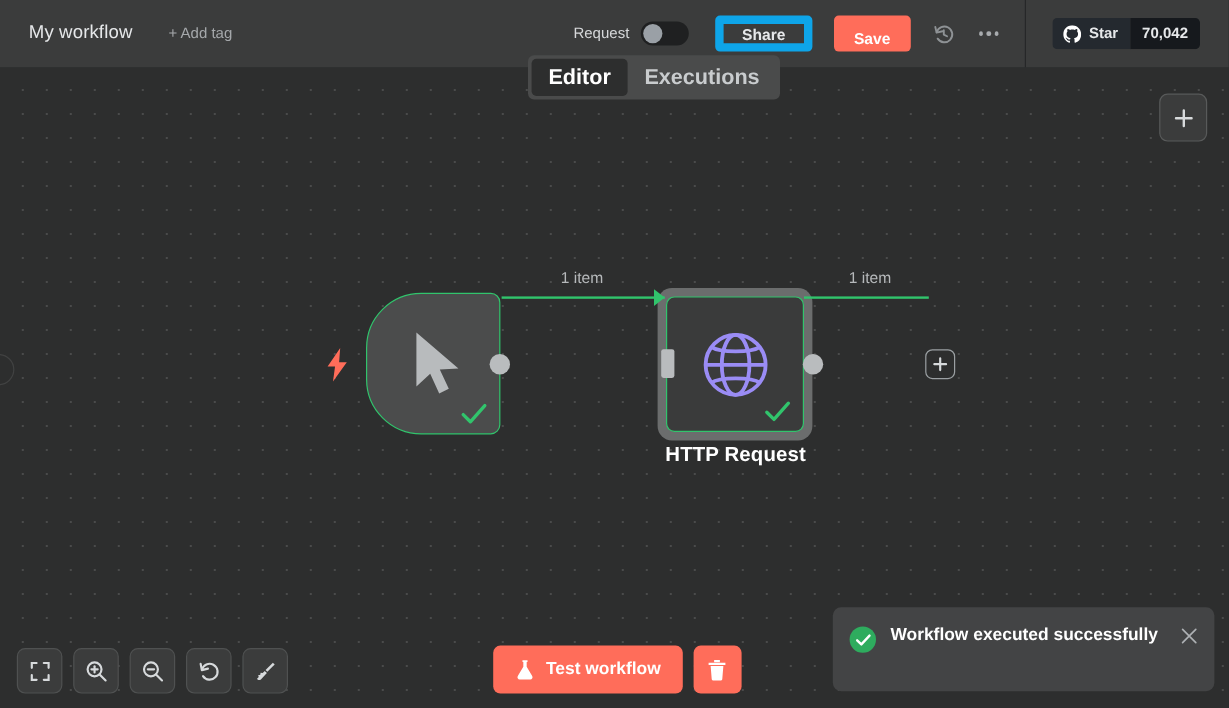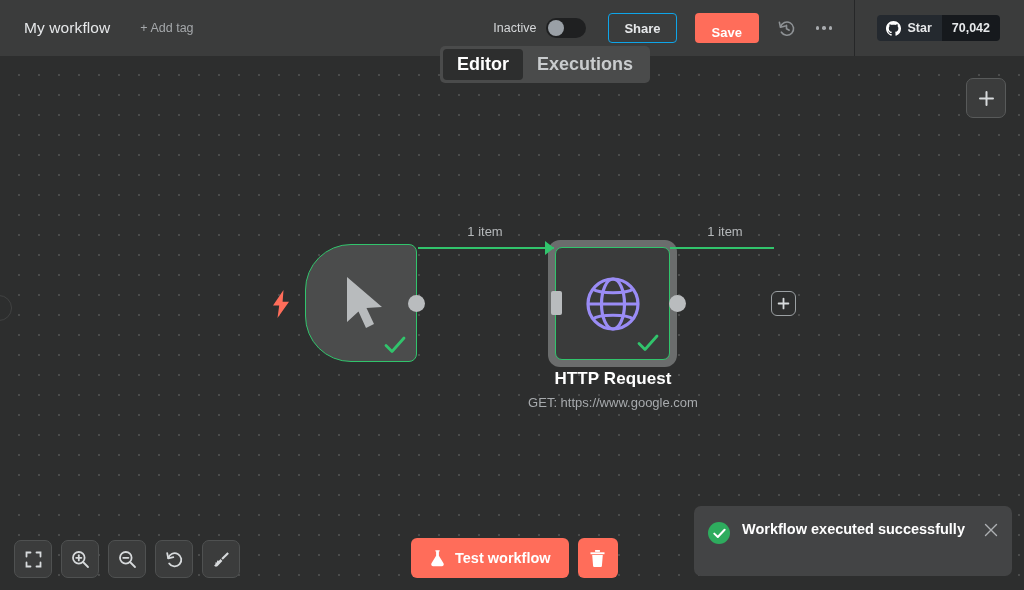--- a/index.html
+++ b/index.html
@@ -52,21 +52,21 @@
     background: #1f2021; position: relative; cursor: pointer;
   }
   #toggle .knob {
     position: absolute; left: 2px; top: 2px;
     width: 16px; height: 16px; border-radius: 50%;
     background: #9aa0a6;
   }
   #share-btn {
     margin-left: 22px;
     height: 30px; padding: 0 15px;
-    border: 1px solid #0ea5e9; border-radius: 4px;
+    border: 7px solid #0ea5e9; border-radius: 4px;
     background: transparent; color: #e6e8ea;
     font-size: 13px; font-weight: bold; cursor: pointer;
     font-family: "Liberation Sans", sans-serif;
   }
   #save-btn {
     margin-left: 18px;
     height: 30px; padding: 12px 17px;
     border: none; border-radius: 4px;
     background: #ff6d5a; color: #ffffff;
     font-size: 13px; font-weight: bold; cursor: pointer;
@@ -304,21 +304,20 @@
           </svg>
           <svg class="node-check" width="22" height="18" viewBox="0 0 22 18">
             <path d="M2 9.5 L8 15.5 L20 2" stroke="#31c46c" stroke-width="2.8" fill="none" stroke-linecap="round" stroke-linejoin="round"></path>
           </svg>
         </div>
       </div>
       <div class="in-port" style="left:3px; top:51px;"></div>
       <div class="out-port" style="right:-8.5px; top:55px;"></div>
     </div>
     <div class="node-label" id="http-label">HTTP Request</div>
-    <div id="http-sub">GET: https://www.google.com</div>
 
     <div id="add-node-btn">
       <svg width="17" height="17" viewBox="0 0 17 17">
         <path d="M8.5 2v13M2 8.5h13" stroke="#d7dadc" stroke-width="2" stroke-linecap="round"></path>
       </svg>
     </div>
 
     <div id="zoom-tools">
       <div class="tool-btn">
         <svg width="17" height="17" viewBox="0 0 17 17">
@@ -399,21 +398,21 @@
       </div>
     </div>
 
   </div>
 
   <div id="header">
     <div id="wf-title">My workflow</div>
     <div id="add-tag">+ Add tag</div>
 
     <div class="hdr-right">
-      <div id="inactive-label">Inactive</div>
+      <div id="inactive-label">Request</div>
       <div id="toggle">
         <div class="knob"></div>
       </div>
 
       <button id="share-btn">Share</button>
       <button id="save-btn">Save</button>
 
       <div id="history-icon">
         <svg width="19" height="19" viewBox="0 0 19 19">
           <g stroke="#8e9295" stroke-width="1.6" fill="none" stroke-linecap="round" stroke-linejoin="round">

